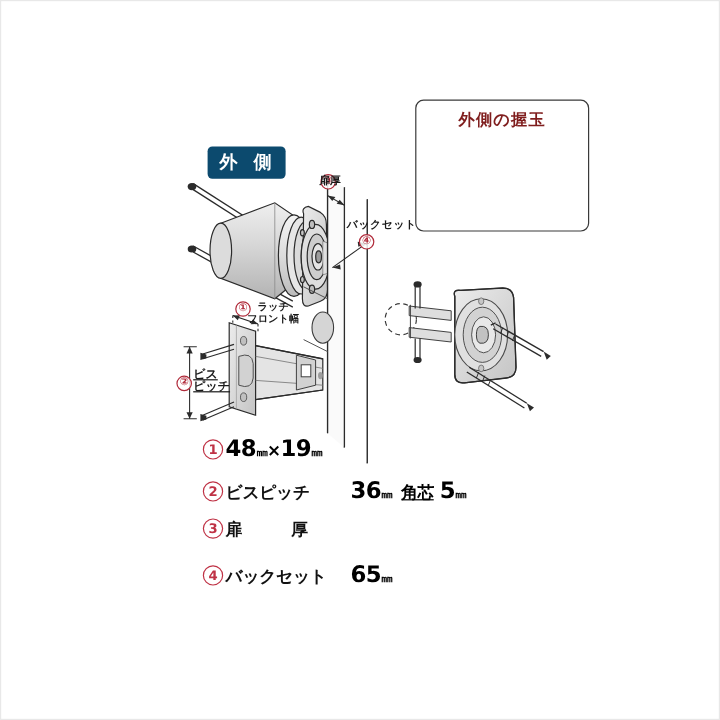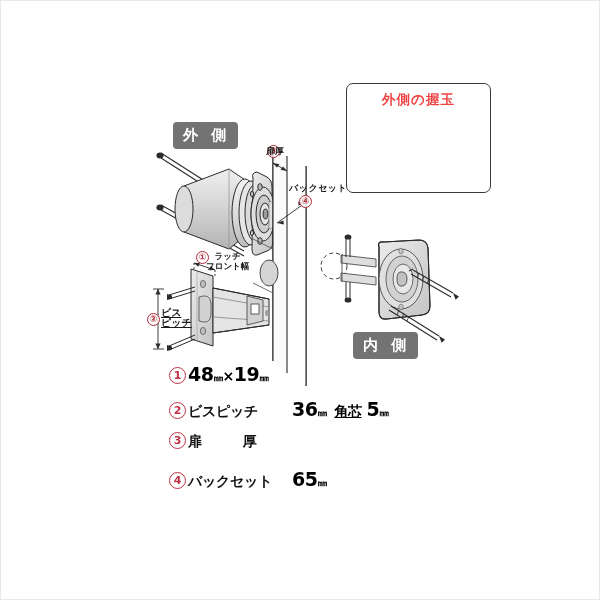--- a/index.html
+++ b/index.html
@@ -15,21 +15,21 @@
     border:1px solid #e8e8e8;
     box-sizing:border-box;
     background:#fff;
   }
   .figure{position:absolute;left:0;top:0;width:600px;height:600px;}
   svg.diagram{position:absolute;left:0;top:0;width:600px;height:600px;}
 
   
   .side-badge{
     position:absolute;
-    background:#737373;
+    background:#0c4a6e;
     color:#ffffff;
     font-weight:bold;
     letter-spacing:4px;
     text-align:center;
     border-radius:4px;
     font-size:15px;
     line-height:20px;
     padding:3px 8px 4px 10px;
     font-family:"DejaVu Sans","Liberation Sans",sans-serif;
   }
@@ -41,21 +41,21 @@
     position:absolute;
     left:345px;top:82px;width:145px;height:110px;
     border:1.3px solid #3a3a3a;
     border-radius:7px;
     background:#fff;
     box-sizing:border-box;
   }
   .inset-title{
     position:absolute;left:345px;top:90px;width:145px;
     text-align:center;
-    font-size:13.5px;font-weight:bold;color:#ef4444;
+    font-size:13.5px;font-weight:bold;color:#7f1d1d;
     letter-spacing:1px;
   }
 
   
   .callout{
     position:absolute;
     font-size:9.5px;
     color:#1a1a1a;
     font-weight:bold;
     line-height:10.5px;
@@ -317,21 +317,20 @@
         <ellipse cx="438" cy="150" rx="6" ry="18" fill="#cfcfcf" stroke="#2b2b2b" stroke-width="0.9"></ellipse>
         <ellipse cx="404" cy="150" rx="8" ry="20" fill="none" stroke="#8a8a8a" stroke-width="0.7"></ellipse>
 
       </g>
     </svg>
 
     <div class="inset"></div>
     <div class="inset-title">外側の握玉</div>
 
     <div class="side-badge" id="badge-outside">外 側</div>
-    <div class="side-badge" id="badge-inside">内 側</div>
 
     <div class="circ" id="circ-d3">③</div>
     <div class="callout" id="cal-doorthick">扉厚</div>
 
     <div class="circ" id="circ-d4">④</div>
     <div class="callout" id="cal-backset">バックセット</div>
 
     <div class="circ" id="circ-d1">①</div>
     <div class="callout" id="cal-latchfront">ラッチ
 フロント幅</div>

